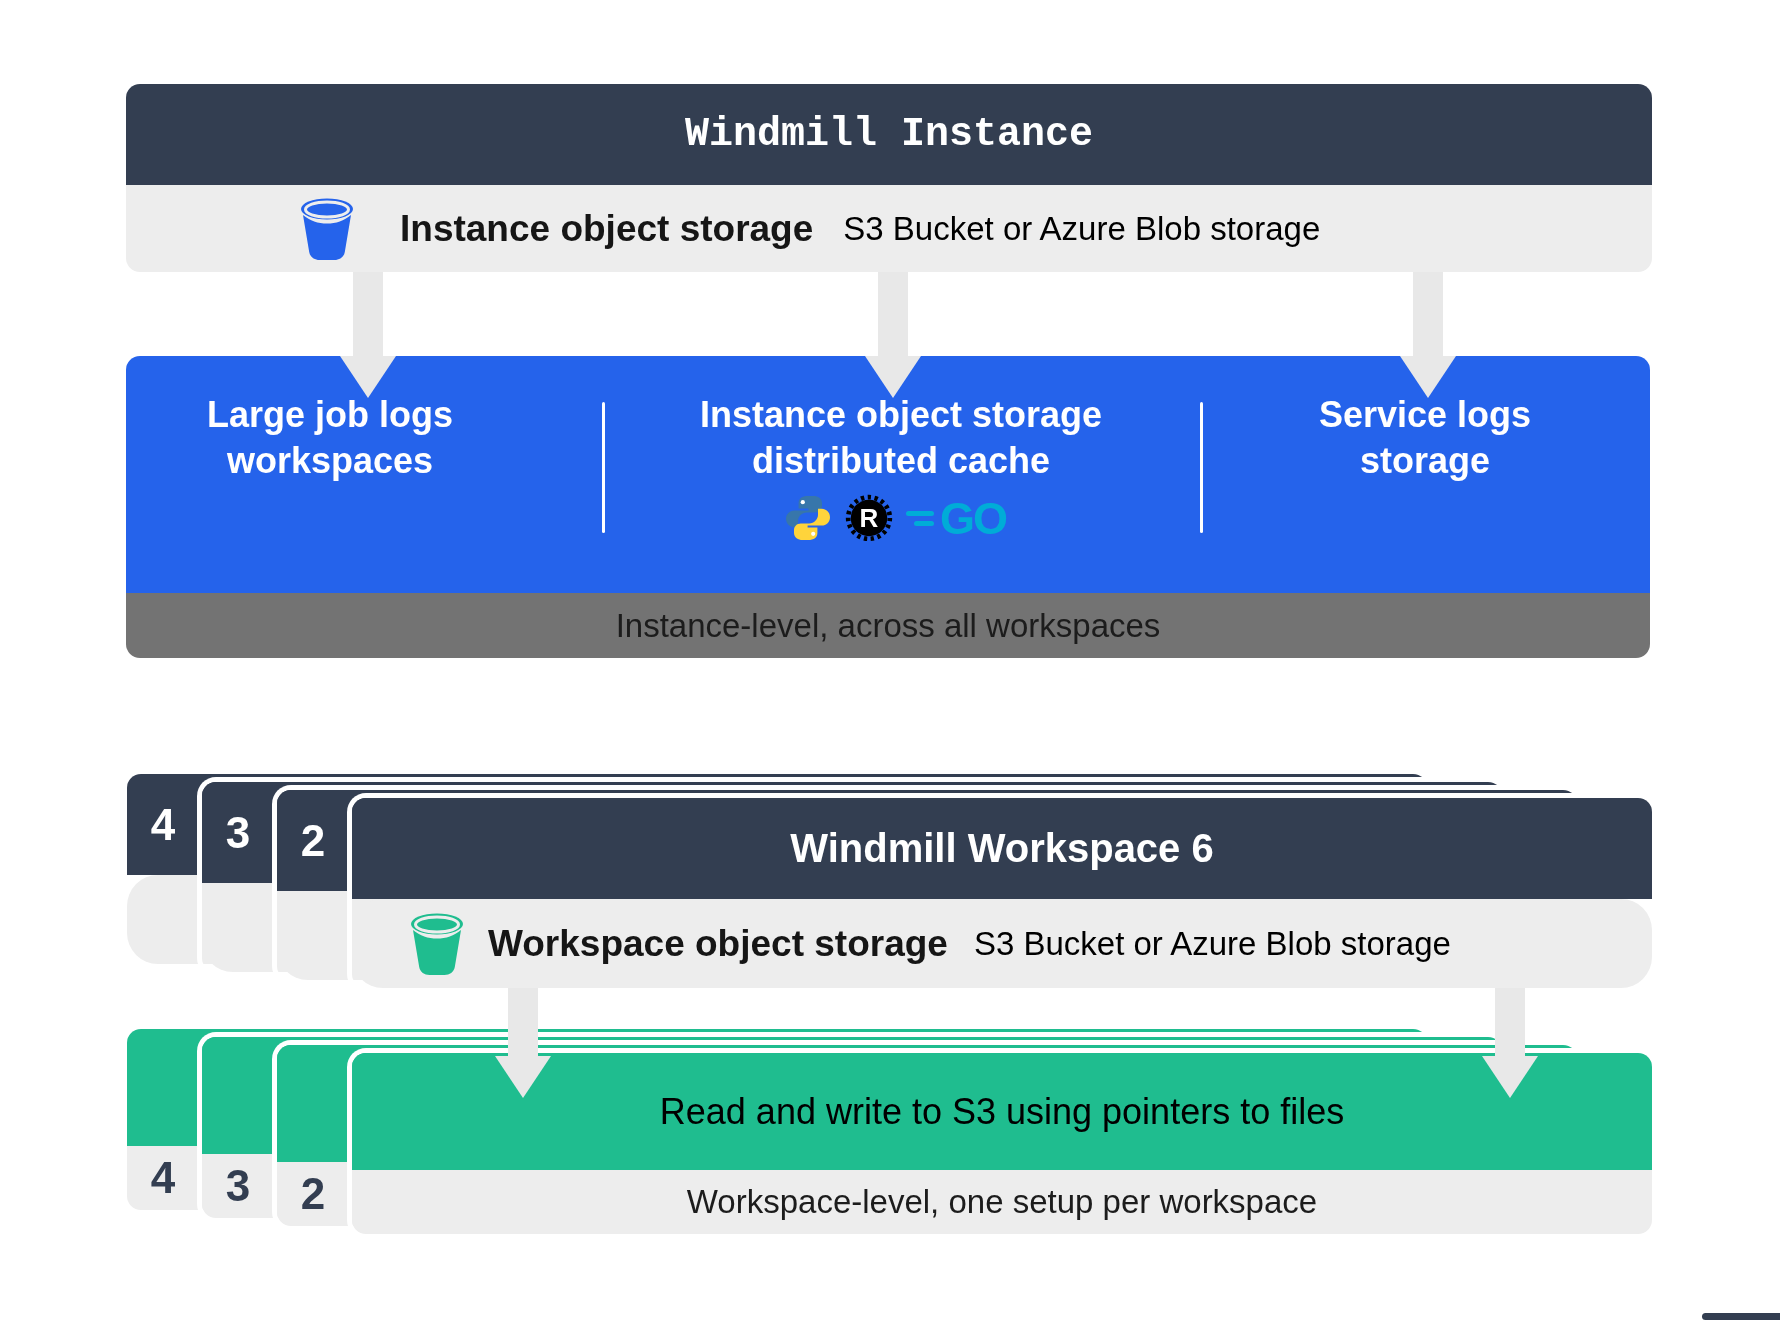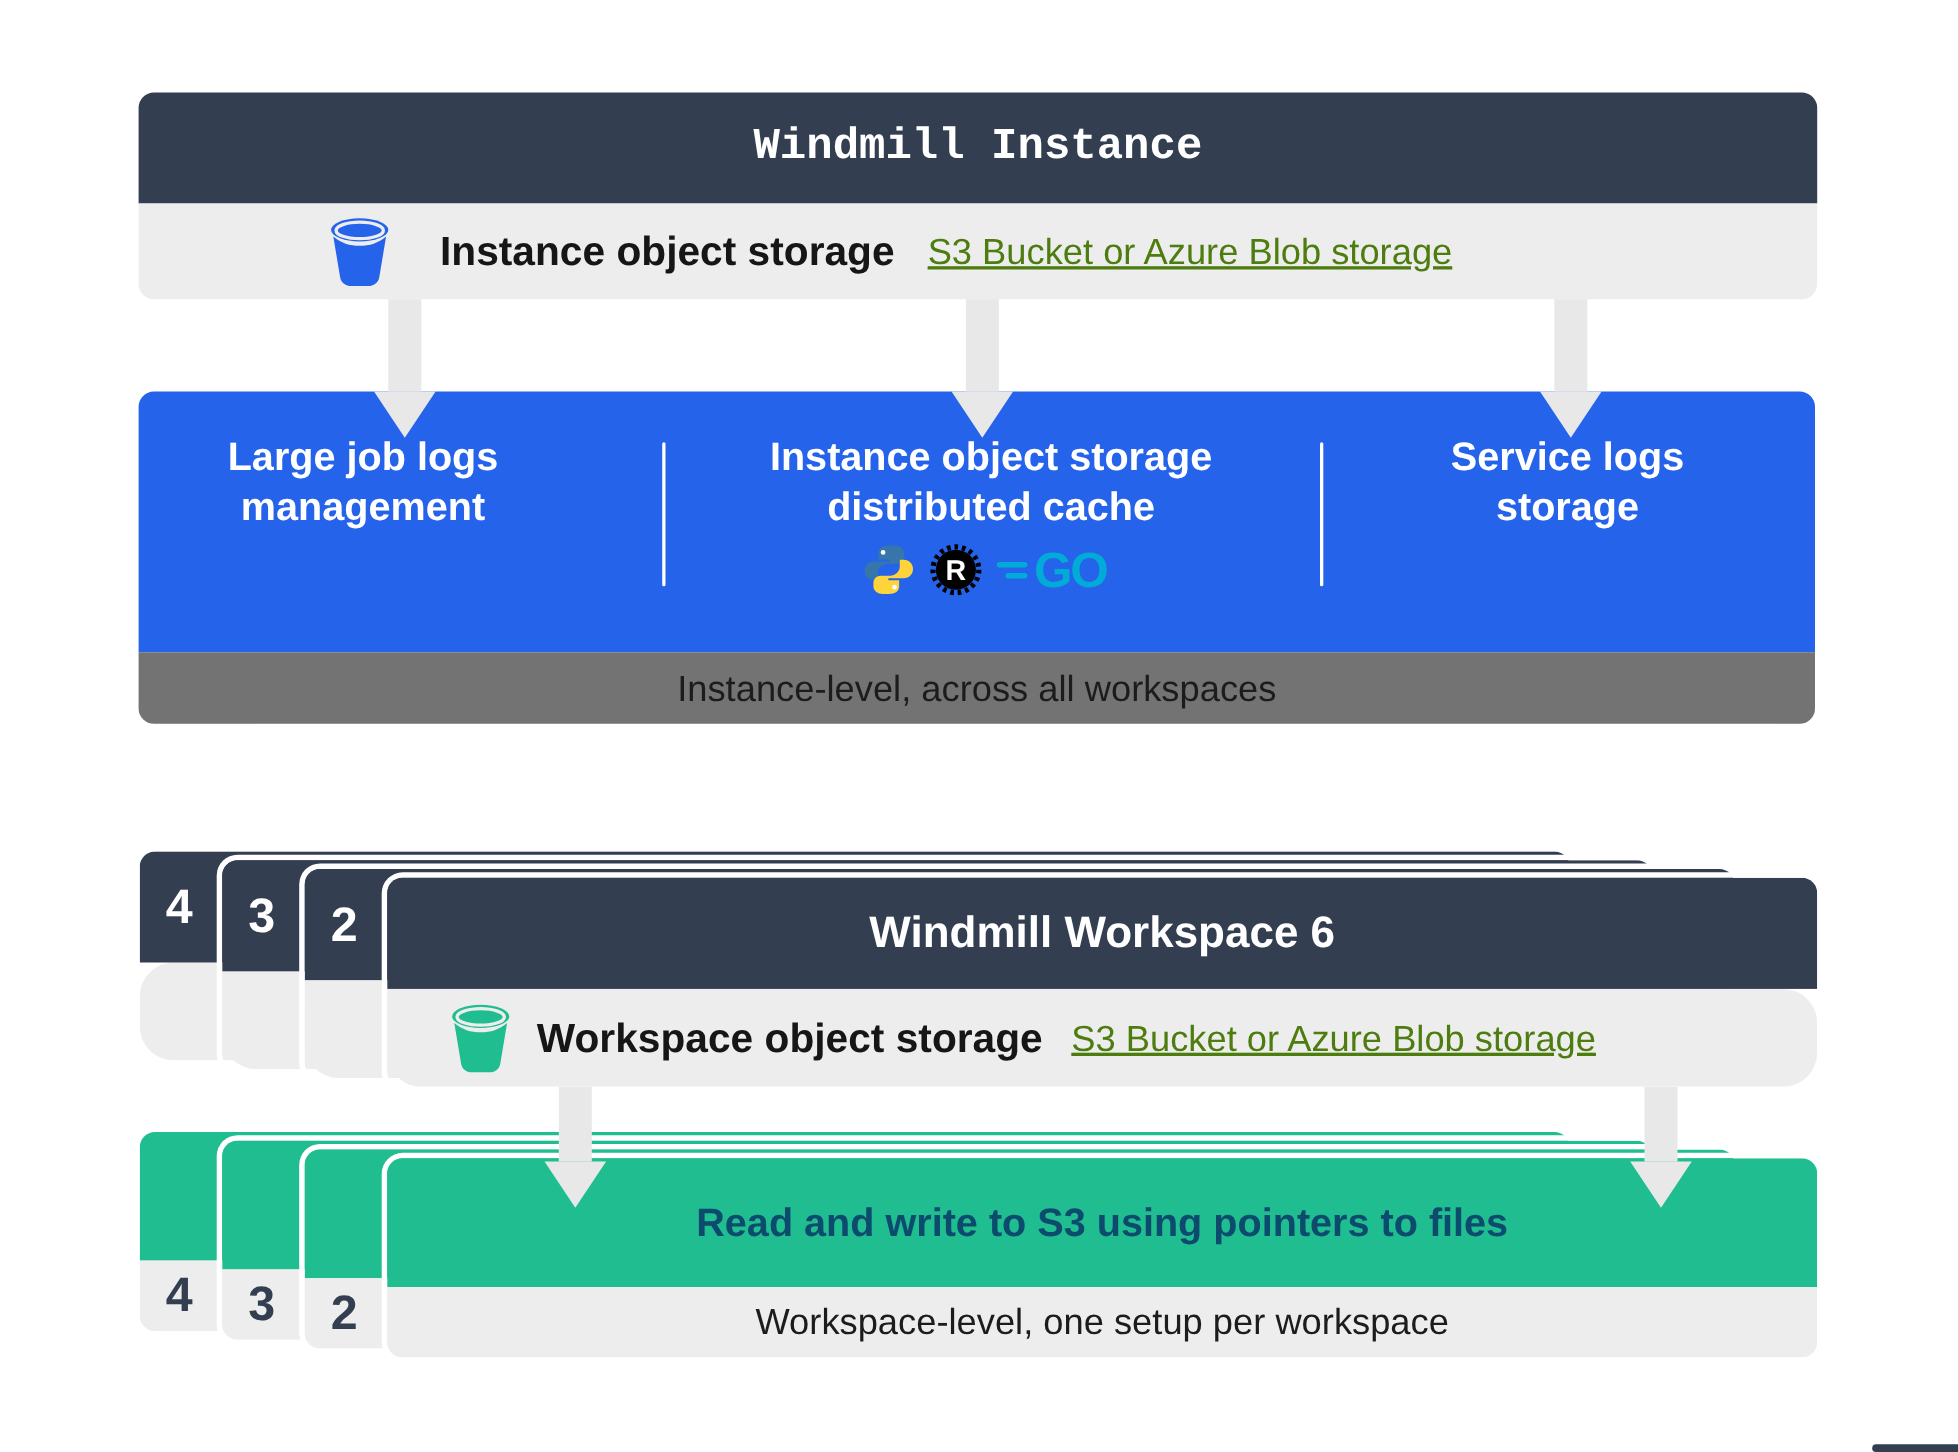--- a/index.html
+++ b/index.html
@@ -7,21 +7,21 @@
           font-family:"Liberation Sans","DejaVu Sans",sans-serif;color:#161616;}
   .abs{position:absolute;}
 
   
   .sec1-header{left:126px;top:84px;width:1526px;height:101px;background:#333E51;
                border-radius:14px 14px 0 0;display:flex;align-items:center;justify-content:center;}
   .sec1-header .title{color:#fff;font-size:40px;font-weight:bold;font-family:Liberation Mono, monospace;}
   .sec1-row{left:126px;top:185px;width:1526px;height:87px;background:#EDEDED;
             border-radius:0 0 14px 14px;display:flex;align-items:center;padding-left:174px;box-sizing:border-box;}
   .row-label{font-size:37px;font-weight:bold;color:#161616;white-space:nowrap;}
-  .row-detail{font-size:33px;color:#4d7c0f;white-space:nowrap;text-decoration:underline;}
+  .row-detail{font-size:33px;color:#000000;white-space:nowrap;}
 
   
   .arrow{position:absolute;width:56px;display:flex;flex-direction:column;align-items:center;z-index:10;}
   .arrow .shaft{width:30px;background:#E8E8E8;flex:1;}
   .arrow .head{width:0;height:0;border-left:28px solid transparent;border-right:28px solid transparent;
                border-top:42px solid #E8E8E8;}
 
   
   .blue-box{left:126px;top:356px;width:1524px;height:237px;background:#2563EB;border-radius:14px 14px 0 0;}
   .blue-footer{left:126px;top:593px;width:1524px;height:65px;background:#737373;border-radius:0 0 14px 14px;
@@ -41,21 +41,21 @@
   .ws-front .hd{display:flex;align-items:center;justify-content:center;}
   .ws-front .hd .title{color:#fff;font-size:40px;font-weight:bold;}
   .ws-front .bd{display:flex;align-items:center;padding-left:58px;box-sizing:border-box;}
 
   .green-card{height:181px;}
   .green-card .top{height:117px;background:#1FBD8F;}
   .green-card .bot{height:64px;background:#EDEDED;position:relative;}
   .stack-num-dark{position:absolute;left:0;top:0;width:72px;height:64px;line-height:64px;text-align:center;
                   color:#333E51;font-size:44px;font-weight:bold;}
   .green-front .top{display:flex;align-items:center;justify-content:center;}
-  .green-front .top .title{color:#0c4a6e;font-size:36px;font-weight:bold;}
+  .green-front .top .title{color:#000000;font-size:36px;font-weight:normal;}
   .green-front .bot{text-align:center;line-height:64px;font-size:33px;color:#1c1c1c;}
 
   .icon-gap-lg{margin-right:46px;}
   .icon-gap-sm{margin-right:24px;}
   .gap-30{width:30px;display:inline-block;}
   .gap-26{width:26px;display:inline-block;}
 
   .corner-artifact{left:1702px;top:1313px;width:78px;height:7px;background:#333E51;border-radius:4px 0 0 4px;}
 </style>
 </head>
@@ -88,21 +88,21 @@
   </div>
   <div class="arrow" style="left:1400px;top:272px;height:126px">
     <div class="shaft"></div>
     <div class="head"></div>
   </div>
 
   <div class="abs blue-box"></div>
 
   <div class="blue-col" style="left:126px;width:408px;">
     <span class="line">Large job logs</span>
-    <span class="line">management</span>
+    <span class="line">workspaces</span>
   </div>
 
   <div class="blue-col" style="left:602px;width:598px;">
     <span class="line">Instance object storage</span>
     <span class="line">distributed cache</span>
     <div class="lang-row">
       <svg width="48" height="48" viewBox="0 0 48 48">
         <path fill="#3776AB" d="M24 2 C18 2 14.6 4.6 14.6 9 L14.6 14.6 L24.4 14.6 L24.4 16.4 L10.4 16.4 C5.6 16.4 2 20 2 24.8 C2 29.6 5.6 33.2 10.4 33.2 L14 33.2 L14 27.2 C14 22.4 18 18.6 22.8 18.6 L31.2 18.6 C35.2 18.6 38 15.8 38 11.8 L38 9 C38 4.6 33.8 2 29.6 2 Z"></path>
         <circle cx="18.8" cy="8.2" r="2.1" fill="#fff"></circle>
         <path fill="#FFD43B" d="M24 46 C30 46 33.4 43.4 33.4 39 L33.4 33.4 L23.6 33.4 L23.6 31.6 L37.6 31.6 C42.4 31.6 46 28 46 23.2 C46 18.4 42.4 14.8 37.6 14.8 L34 14.8 L34 20.8 C34 25.6 30 29.4 25.2 29.4 L16.8 29.4 C12.8 29.4 10 32.2 10 36.2 L10 39 C10 43.4 14.2 46 18.4 46 Z"></path>

